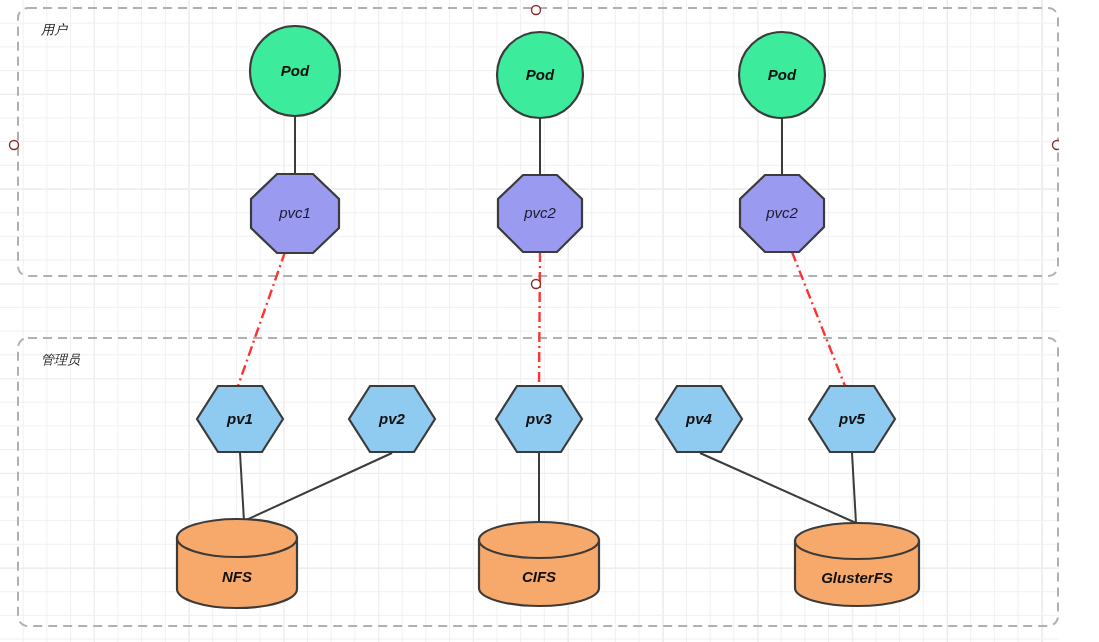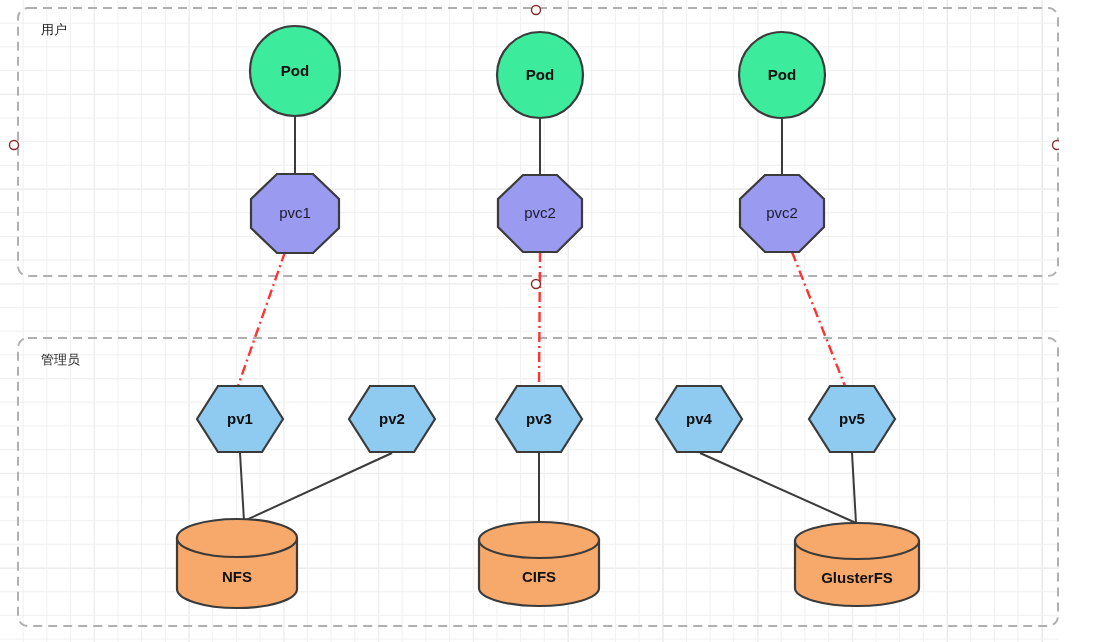--- a/index.html
+++ b/index.html
@@ -20,20 +20,21 @@
       linear-gradient(to right, #f0f0f0 1px, transparent 1px),
       linear-gradient(to bottom, #f0f0f0 1px, transparent 1px),
       linear-gradient(to right, #e4e4e4 1px, transparent 1px),
       linear-gradient(to bottom, #e4e4e4 1px, transparent 1px);
     background-size:
       23.7px 23.7px,
       23.7px 23.7px,
       94.8px 94.8px,
       94.8px 94.8px;
     background-position: -1px -1px, -1px -1px, -1px -1px, -1px -1px;
+    font-style: italic;
   }
   svg.diagram {
     position: absolute;
     left: 0;
     top: 0;
     width: 1099px;
     height: 642px;
   }
   .group-label {
     font-size: 13px;

